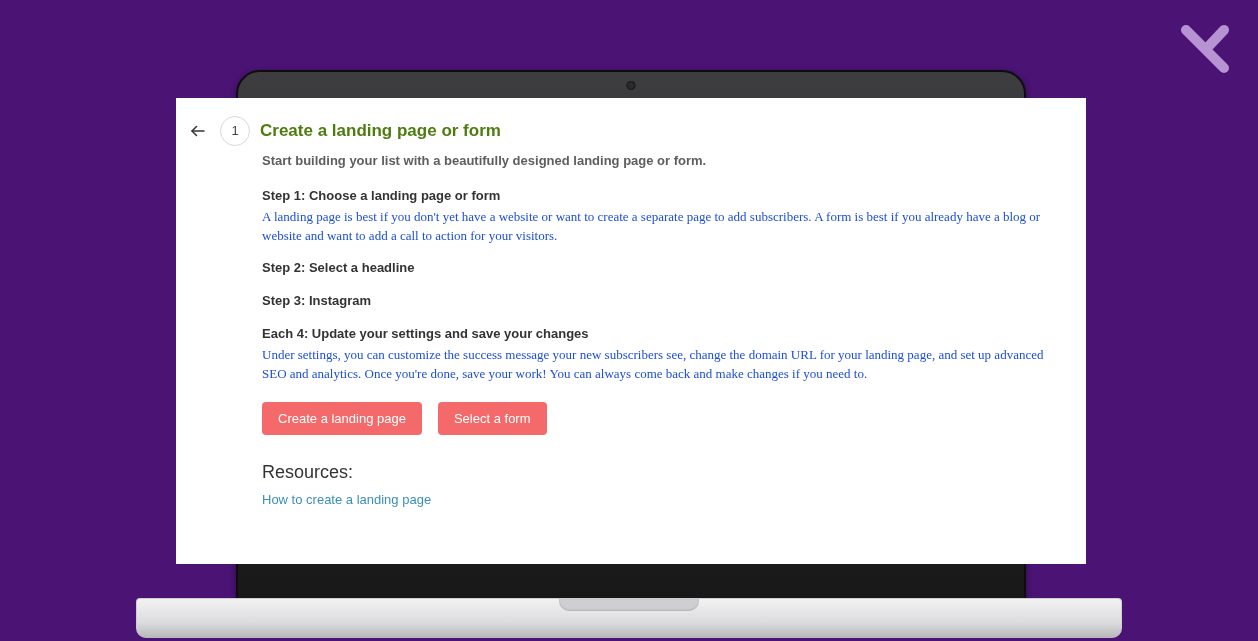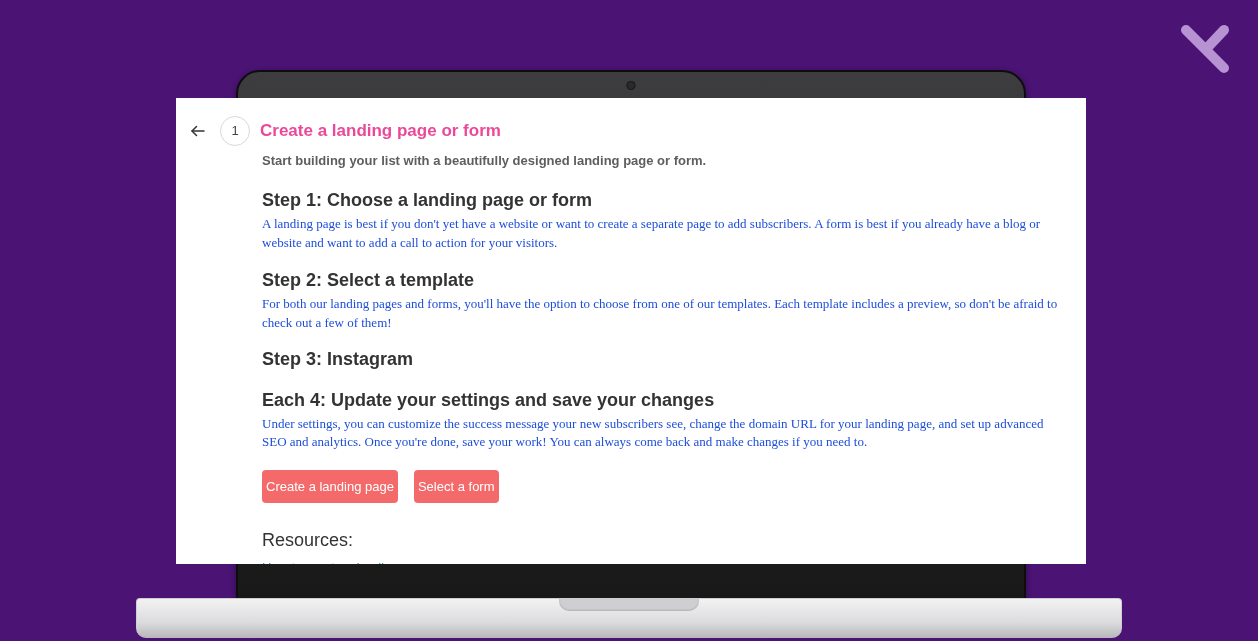--- a/index.html
+++ b/index.html
@@ -93,37 +93,37 @@
   }
   .step-badge {
     width: 30px; height: 30px;
     border: 1px solid #d9d9d9;
     border-radius: 50%;
     display:flex; align-items:center; justify-content:center;
     font-size: 13px; color:#444;
   }
   .page-title {
     font-size: 17px;
-    color:#ec4899;
+    color:#4d7c0f;
     font-weight: 600;
   }
 
   .body-text { margin-left: 76px; margin-right: 6px; }
   .subtitle { margin-bottom: 16px; font-weight: bold; }
 
   .step-block { margin-bottom: 14px; }
-  .step-heading { color:#333; font-weight:600; margin-bottom: 2px; font-size: 18px; }
+  .step-heading { color:#333; font-weight:600; margin-bottom: 2px; font-size: 13px; }
   .step-copy { color:#1d4ed8;font-family:Liberation Serif, serif; }
 
   .button-row { display:flex; gap:16px; margin-top: 18px; margin-bottom: 24px; }
   .btn {
     background: #f46a6a;
     color:#fff;
     border:none;
-    padding: 9px 4px;
+    padding: 9px 16px;
     font-size: 13px;
     border-radius: 4px;
     cursor: pointer;
   }
 
   .resources-title { color:#333; font-weight:500; margin-bottom:6px; font-size:18px; }
   .resource-item {
     display:flex; align-items:center; gap:10px;
     margin-bottom: 4px;
   }
@@ -169,22 +169,21 @@
 
     <div class="body-text">
       <p class="subtitle">Start building your list with a beautifully designed landing page or form.</p>
 
       <div class="step-block">
         <div class="step-heading">Step 1: Choose a landing page or form</div>
         <div class="step-copy">A landing page is best if you don't yet have a website or want to create a separate page to add subscribers. A form is best if you already have a blog or website and want to add a call to action for your visitors.</div>
       </div>
 
       <div class="step-block">
-        <div class="step-heading">Step 2: Select a template</div>
-        <div class="step-copy">For both our landing pages and forms, you'll have the option to choose from one of our templates. Each template includes a preview, so don't be afraid to check out a few of them!</div>
+        <div class="step-heading">Step 2: Select a headline</div>
       </div>
 
       <div class="step-block">
         <div class="step-heading">Step 3: Instagram</div>
       </div>
 
       <div class="step-block">
         <div class="step-heading">Each 4: Update your settings and save your changes</div>
         <div class="step-copy">Under settings, you can customize the success message your new subscribers see, change the domain URL for your landing page, and set up advanced SEO and analytics. Once you're done, save your work! You can always come back and make changes if you need to.</div>
       </div>

